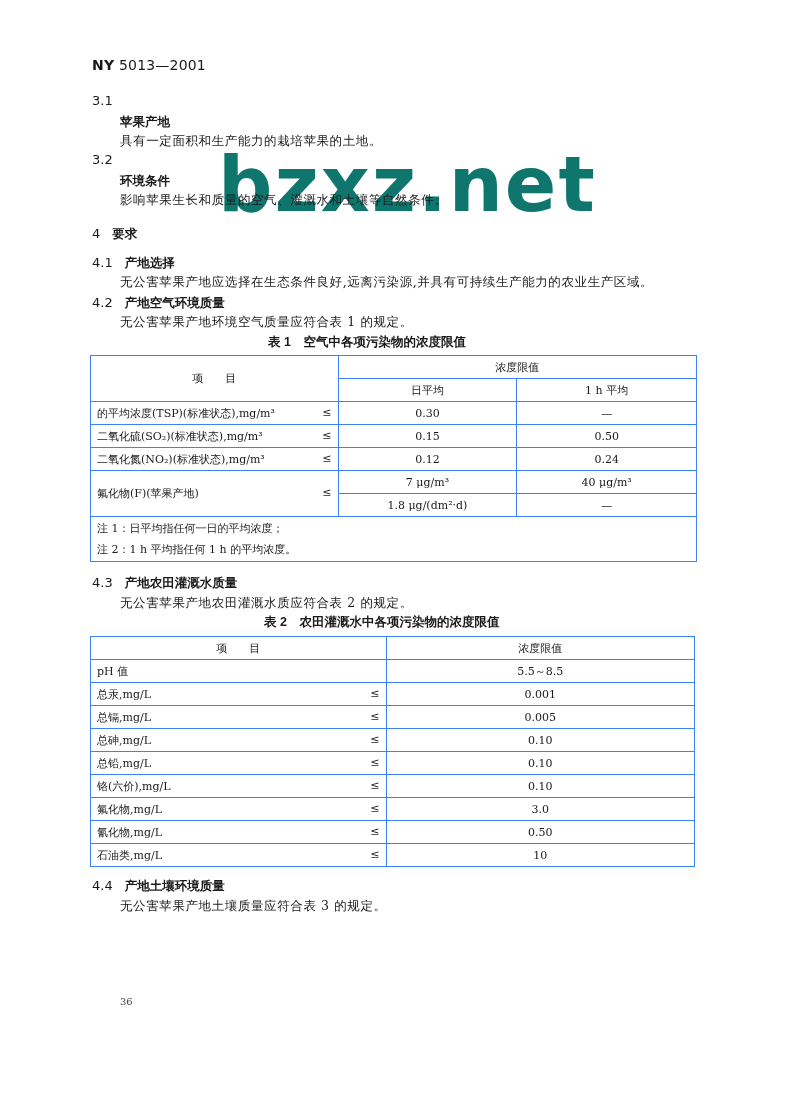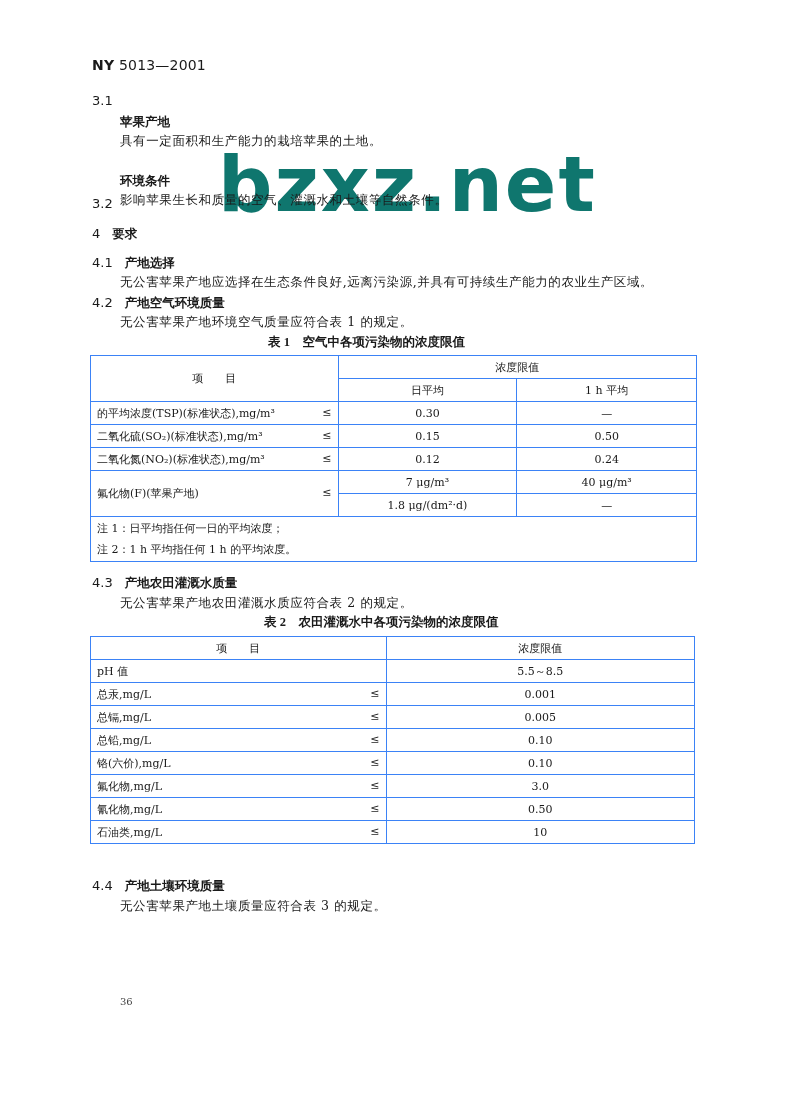--- a/index.html
+++ b/index.html
@@ -6,21 +6,21 @@
   body { width:800px; height:1096px; background:#ffffff; position:relative; overflow:hidden;
          font-family:"DejaVu Serif", "Liberation Serif", serif; color:#1a1a1a; }
   .abs { position:absolute; white-space:nowrap; }
   .hdr { left:92px; top:57px; font-family:"DejaVu Sans", sans-serif; font-size:14px; letter-spacing:0.2px; }
   .hdr b { font-weight:bold; }
   .num { font-family:"DejaVu Sans", sans-serif; font-size:13px; }
   .term { font-family:"DejaVu Sans", sans-serif; font-weight:bold; font-size:12.5px; }
   .body { font-size:12.5px; letter-spacing:0.6px; }
   .sec { font-family:"DejaVu Sans", sans-serif; font-size:13px; }
   .sec .t { font-weight:bold; font-size:12.5px; margin-left:12px; }
-  .caption { font-family:Liberation Serif, serif; font-weight:bold; font-size:12.5px; }
+  .caption { font-family:Liberation Sans, sans-serif; font-weight:bold; font-size:12.5px; }
   .watermark { left:218px; top:140px; font-family:"DejaVu Sans", sans-serif; font-weight:bold;
                font-size:76px; color:#0f766e; letter-spacing:2px; z-index:0; }
   .content { position:relative; z-index:1; }
 
   table.t { position:absolute; border-collapse:collapse; font-size:11px; border:1.5px solid #222; }
   table.t td { border:1px solid #3b82f6; padding:0 6px; height:22px; }
   .c { text-align:center; }
   .le { float:right; }
   .note td { text-align:left; padding-left:24px; line-height:21px; }
   .pagenum { left:120px; top:996px; font-size:10px; color:#444; }
@@ -33,21 +33,21 @@
 <div class="content">
   <div class="abs hdr">
     <b>NY</b>
     <span>5013—2001</span>
   </div>
 
   <div class="abs num" style="left:92px;top:93px;">3.1</div>
   <div class="abs term" style="left:120px;top:114px;">苹果产地</div>
   <div class="abs body" style="left:120px;top:133px;">具有一定面积和生产能力的栽培苹果的土地。</div>
 
-  <div class="abs num" style="left:92px;top:152px;margin-top:44px;">3.2</div>
+  <div class="abs num" style="left:92px;top:152px;">3.2</div>
   <div class="abs term" style="left:120px;top:173px;">环境条件</div>
   <div class="abs body" style="left:120px;top:192px;">影响苹果生长和质量的空气、灌溉水和土壤等自然条件。</div>
 
   <div class="abs sec" style="left:92px;top:226px;">
     <span>4</span><span class="t">要求</span>
   </div>
 
   <div class="abs sec" style="left:92px;top:255px;">
     <span>4.1</span><span class="t">产地选择</span>
   </div>
@@ -129,20 +129,24 @@
         </tr>
     <tr>
           <td><span>总汞,mg/L</span><span class="le">≤</span></td>
           <td class="c">0.001</td>
         </tr>
     <tr>
           <td><span>总镉,mg/L</span><span class="le">≤</span></td>
           <td class="c">0.005</td>
         </tr>
     <tr>
+          <td><span>总砷,mg/L</span><span class="le">≤</span></td>
+          <td class="c">0.10</td>
+        </tr>
+    <tr>
           <td><span>总铅,mg/L</span><span class="le">≤</span></td>
           <td class="c">0.10</td>
         </tr>
     <tr>
           <td><span>铬(六价),mg/L</span><span class="le">≤</span></td>
           <td class="c">0.10</td>
         </tr>
     <tr>
           <td><span>氟化物,mg/L</span><span class="le">≤</span></td>
           <td class="c">3.0</td>

